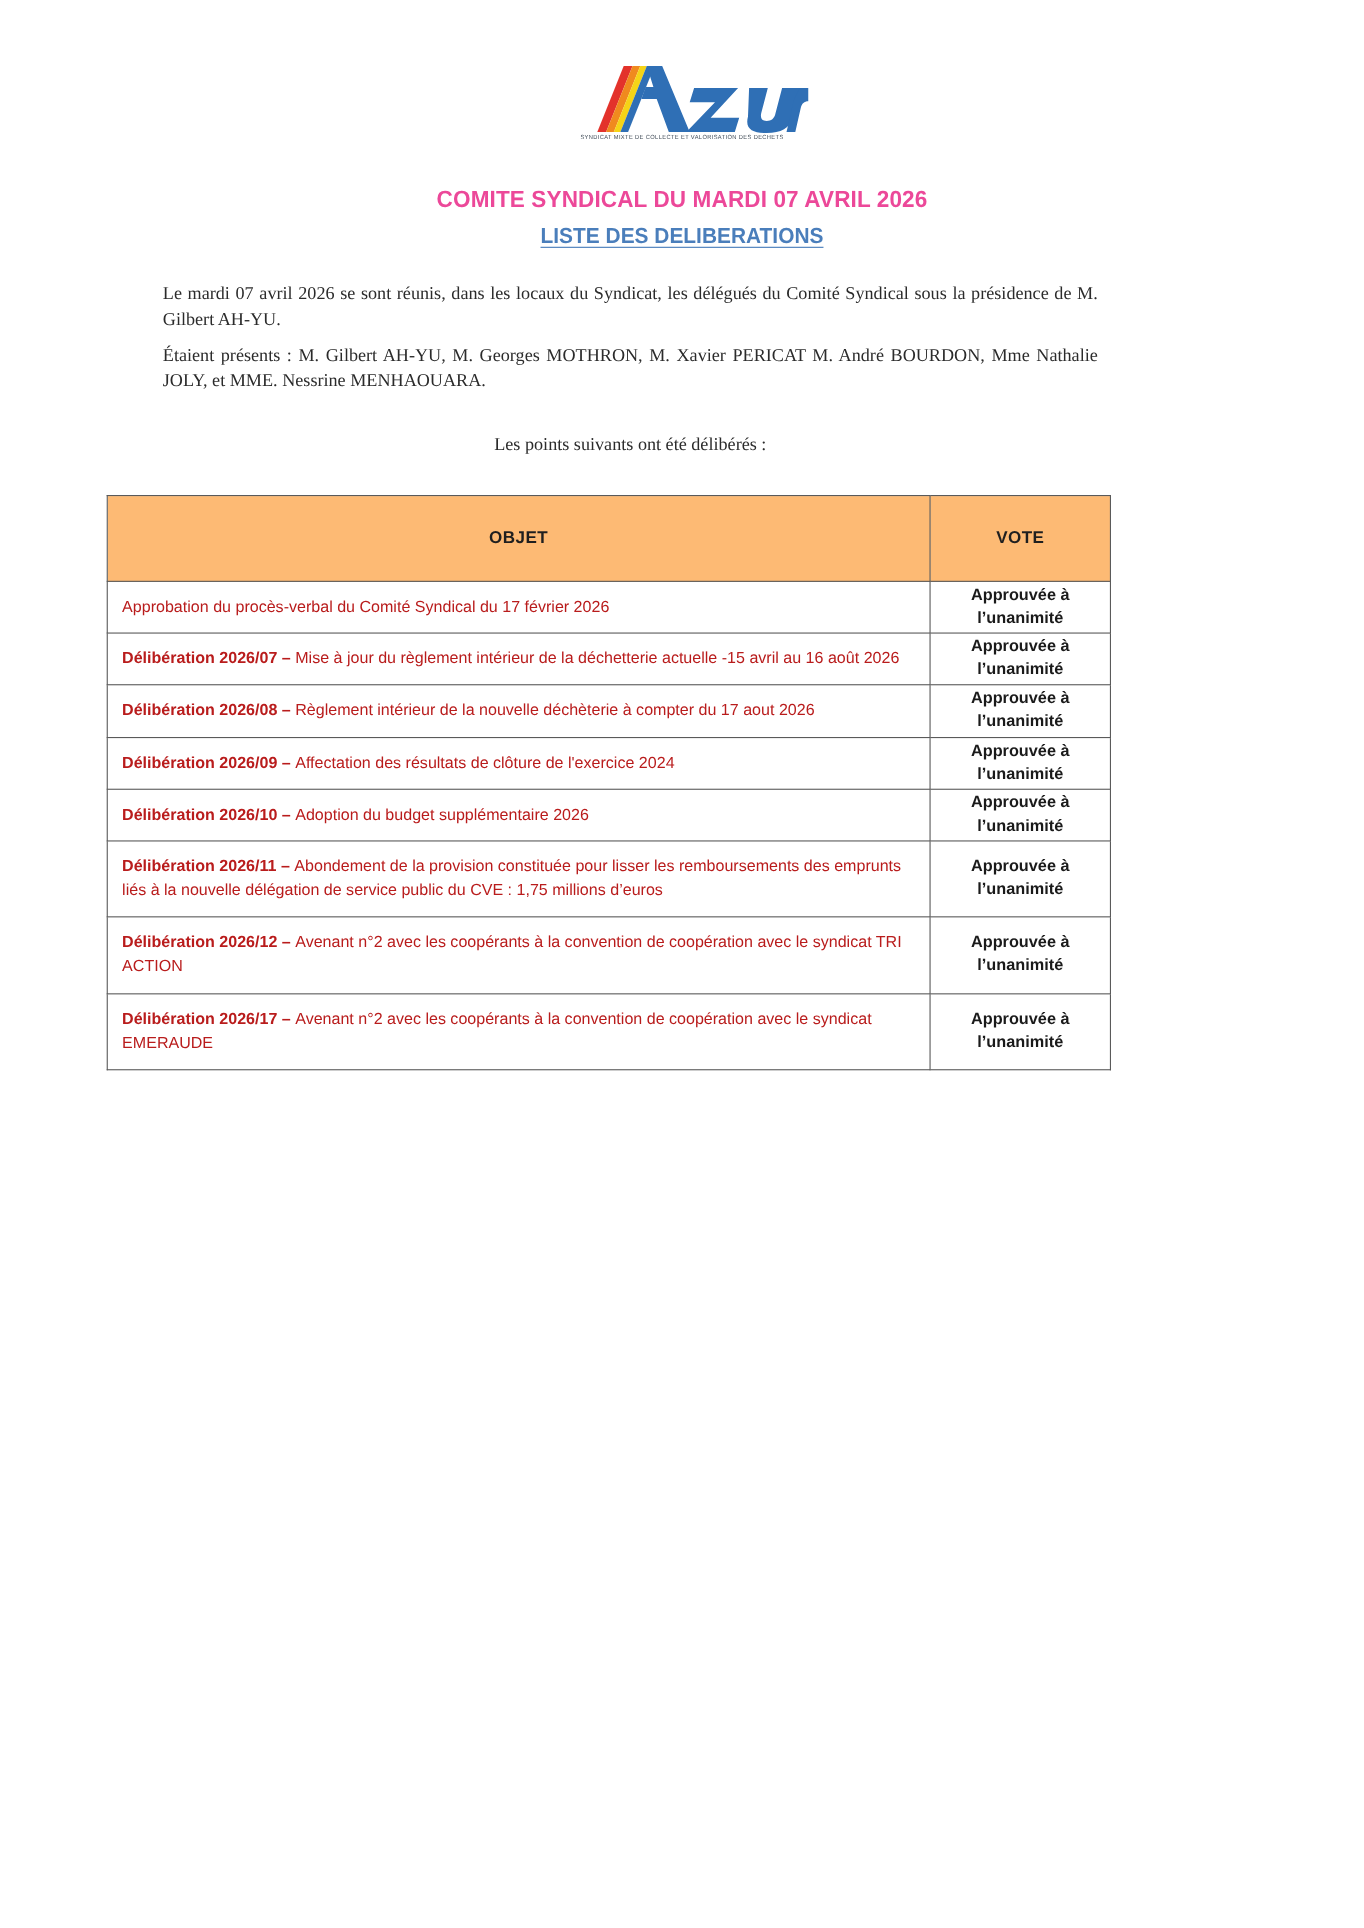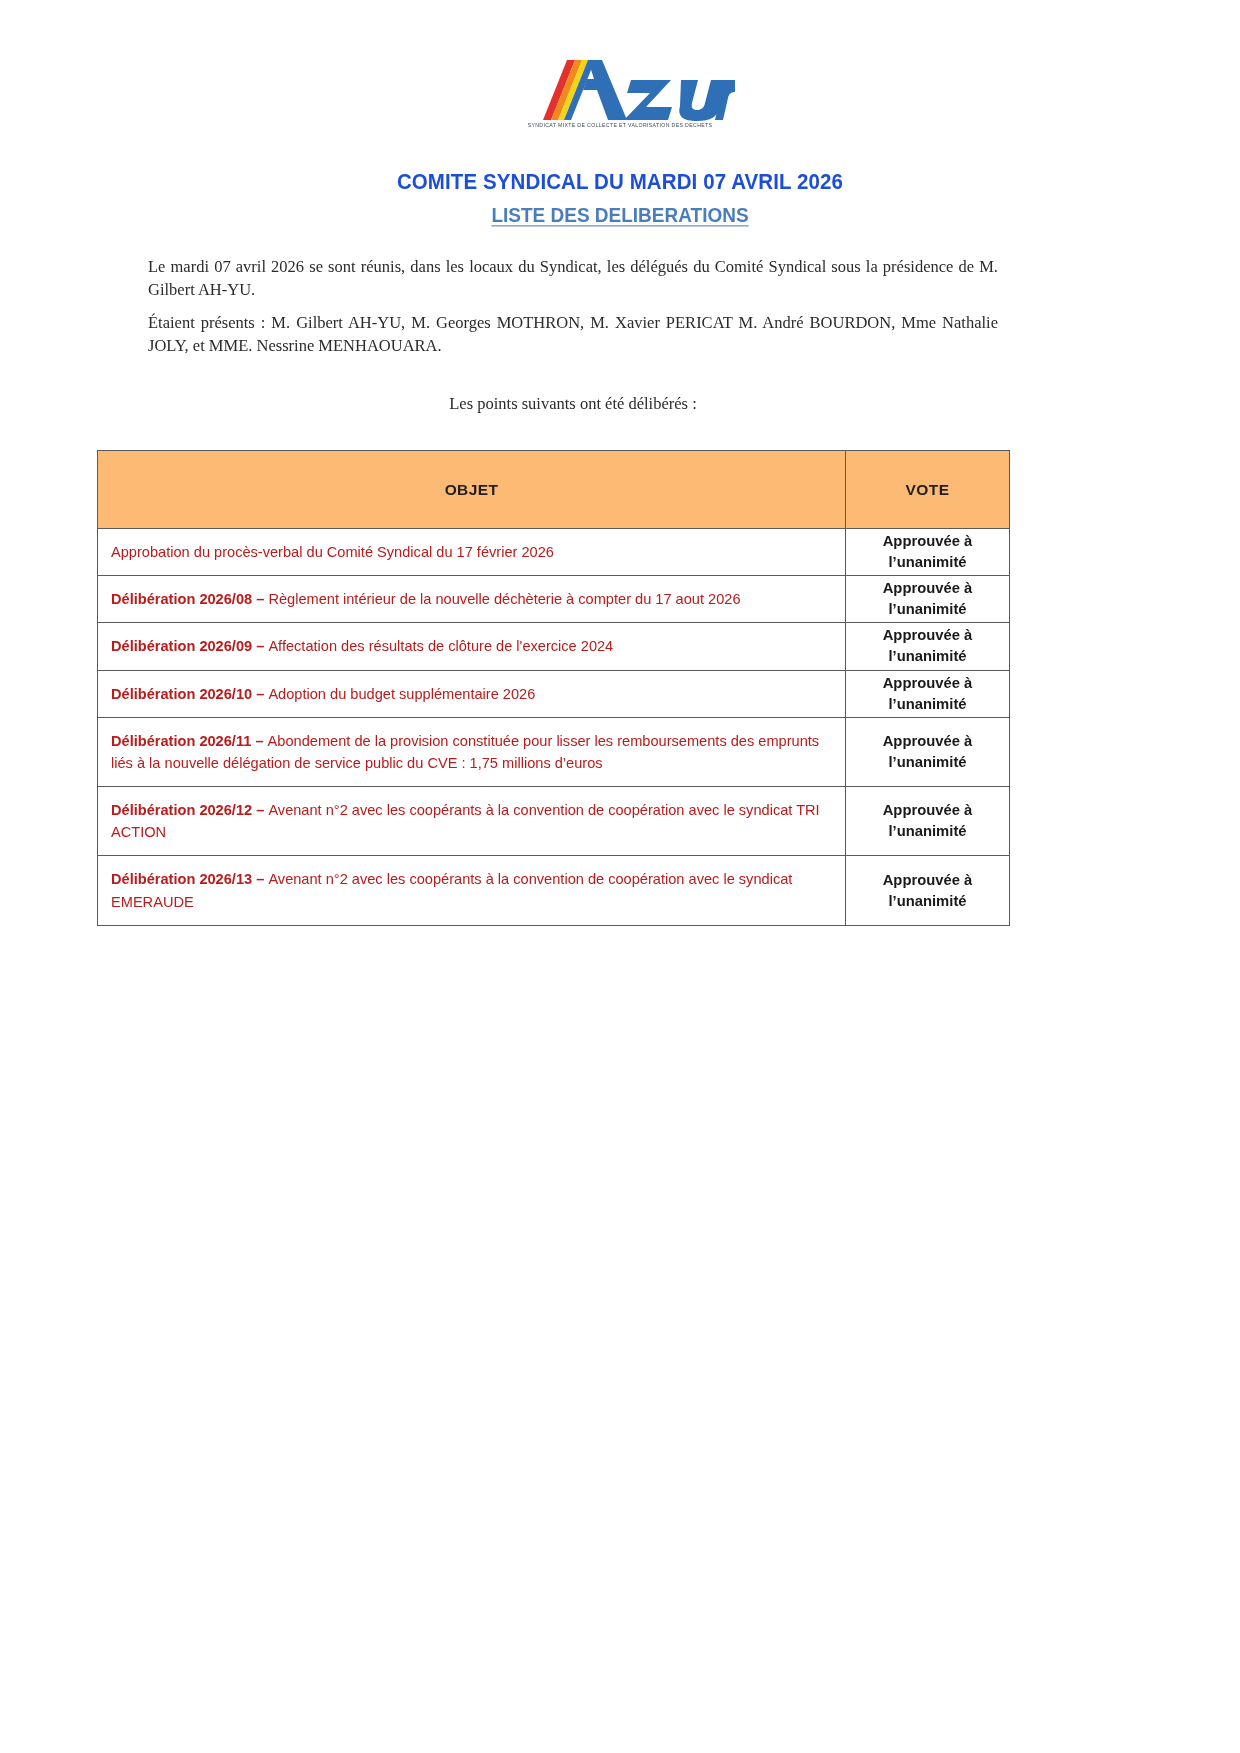--- a/index.html
+++ b/index.html
@@ -52,21 +52,21 @@
   .doc-title {
     position: absolute;
     top: 170px;
     left: 0;
     width: 1240px;
     text-align: center;
     font-family: "Liberation Sans", sans-serif;
     font-weight: bold;
     font-size: 20.5px;
     letter-spacing: 0.1px;
-    color: #1d4ed8;
+    color: #ec4899;
     transform: scaleY(1.04);
   }
   .doc-subtitle {
     position: absolute;
     top: 205px;
     left: 0;
     width: 1240px;
     text-align: center;
     font-family: Liberation Sans, sans-serif;
     font-weight: bold;
@@ -186,20 +186,27 @@
   </thead>
   <tbody>
       <tr>
         <td class="cell-objet"><span>Approbation du procès-verbal du Comité Syndical du 17 février 2026</span></td>
         <td class="cell-vote">
           <span>Approuvée à</span>
           <span>l’unanimité</span>
         </td>
       </tr>
       <tr>
+        <td class="cell-objet"><span class="ref">Délibération 2026/07 – </span><span>Mise à jour du règlement intérieur de la déchetterie actuelle -15 avril au 16 août 2026</span></td>
+        <td class="cell-vote">
+          <span>Approuvée à</span>
+          <span>l’unanimité</span>
+        </td>
+      </tr>
+      <tr>
         <td class="cell-objet"><span class="ref">Délibération 2026/08 – </span><span>Règlement intérieur de la nouvelle déchèterie à compter du 17 aout 2026</span></td>
         <td class="cell-vote">
           <span>Approuvée à</span>
           <span>l’unanimité</span>
         </td>
       </tr>
       <tr>
         <td class="cell-objet"><span class="ref">Délibération 2026/09 – </span><span>Affectation des résultats de clôture de l'exercice 2024</span></td>
         <td class="cell-vote">
           <span>Approuvée à</span>
@@ -221,20 +228,20 @@
         </td>
       </tr>
       <tr>
         <td class="cell-objet"><span class="ref">Délibération 2026/12 – </span><span>Avenant n°2 avec les coopérants à la convention de coopération avec le syndicat TRI ACTION</span></td>
         <td class="cell-vote">
           <span>Approuvée à</span>
           <span>l’unanimité</span>
         </td>
       </tr>
       <tr>
-        <td class="cell-objet"><span class="ref">Délibération 2026/13 – </span><span>Avenant n°2 avec les coopérants à la convention de coopération avec le syndicat EMERAUDE</span></td>
+        <td class="cell-objet"><span class="ref">Délibération 2026/17 – </span><span>Avenant n°2 avec les coopérants à la convention de coopération avec le syndicat EMERAUDE</span></td>
         <td class="cell-vote">
           <span>Approuvée à</span>
           <span>l’unanimité</span>
         </td>
       </tr>
     </tbody>
 </table>
 
 </body></html>

